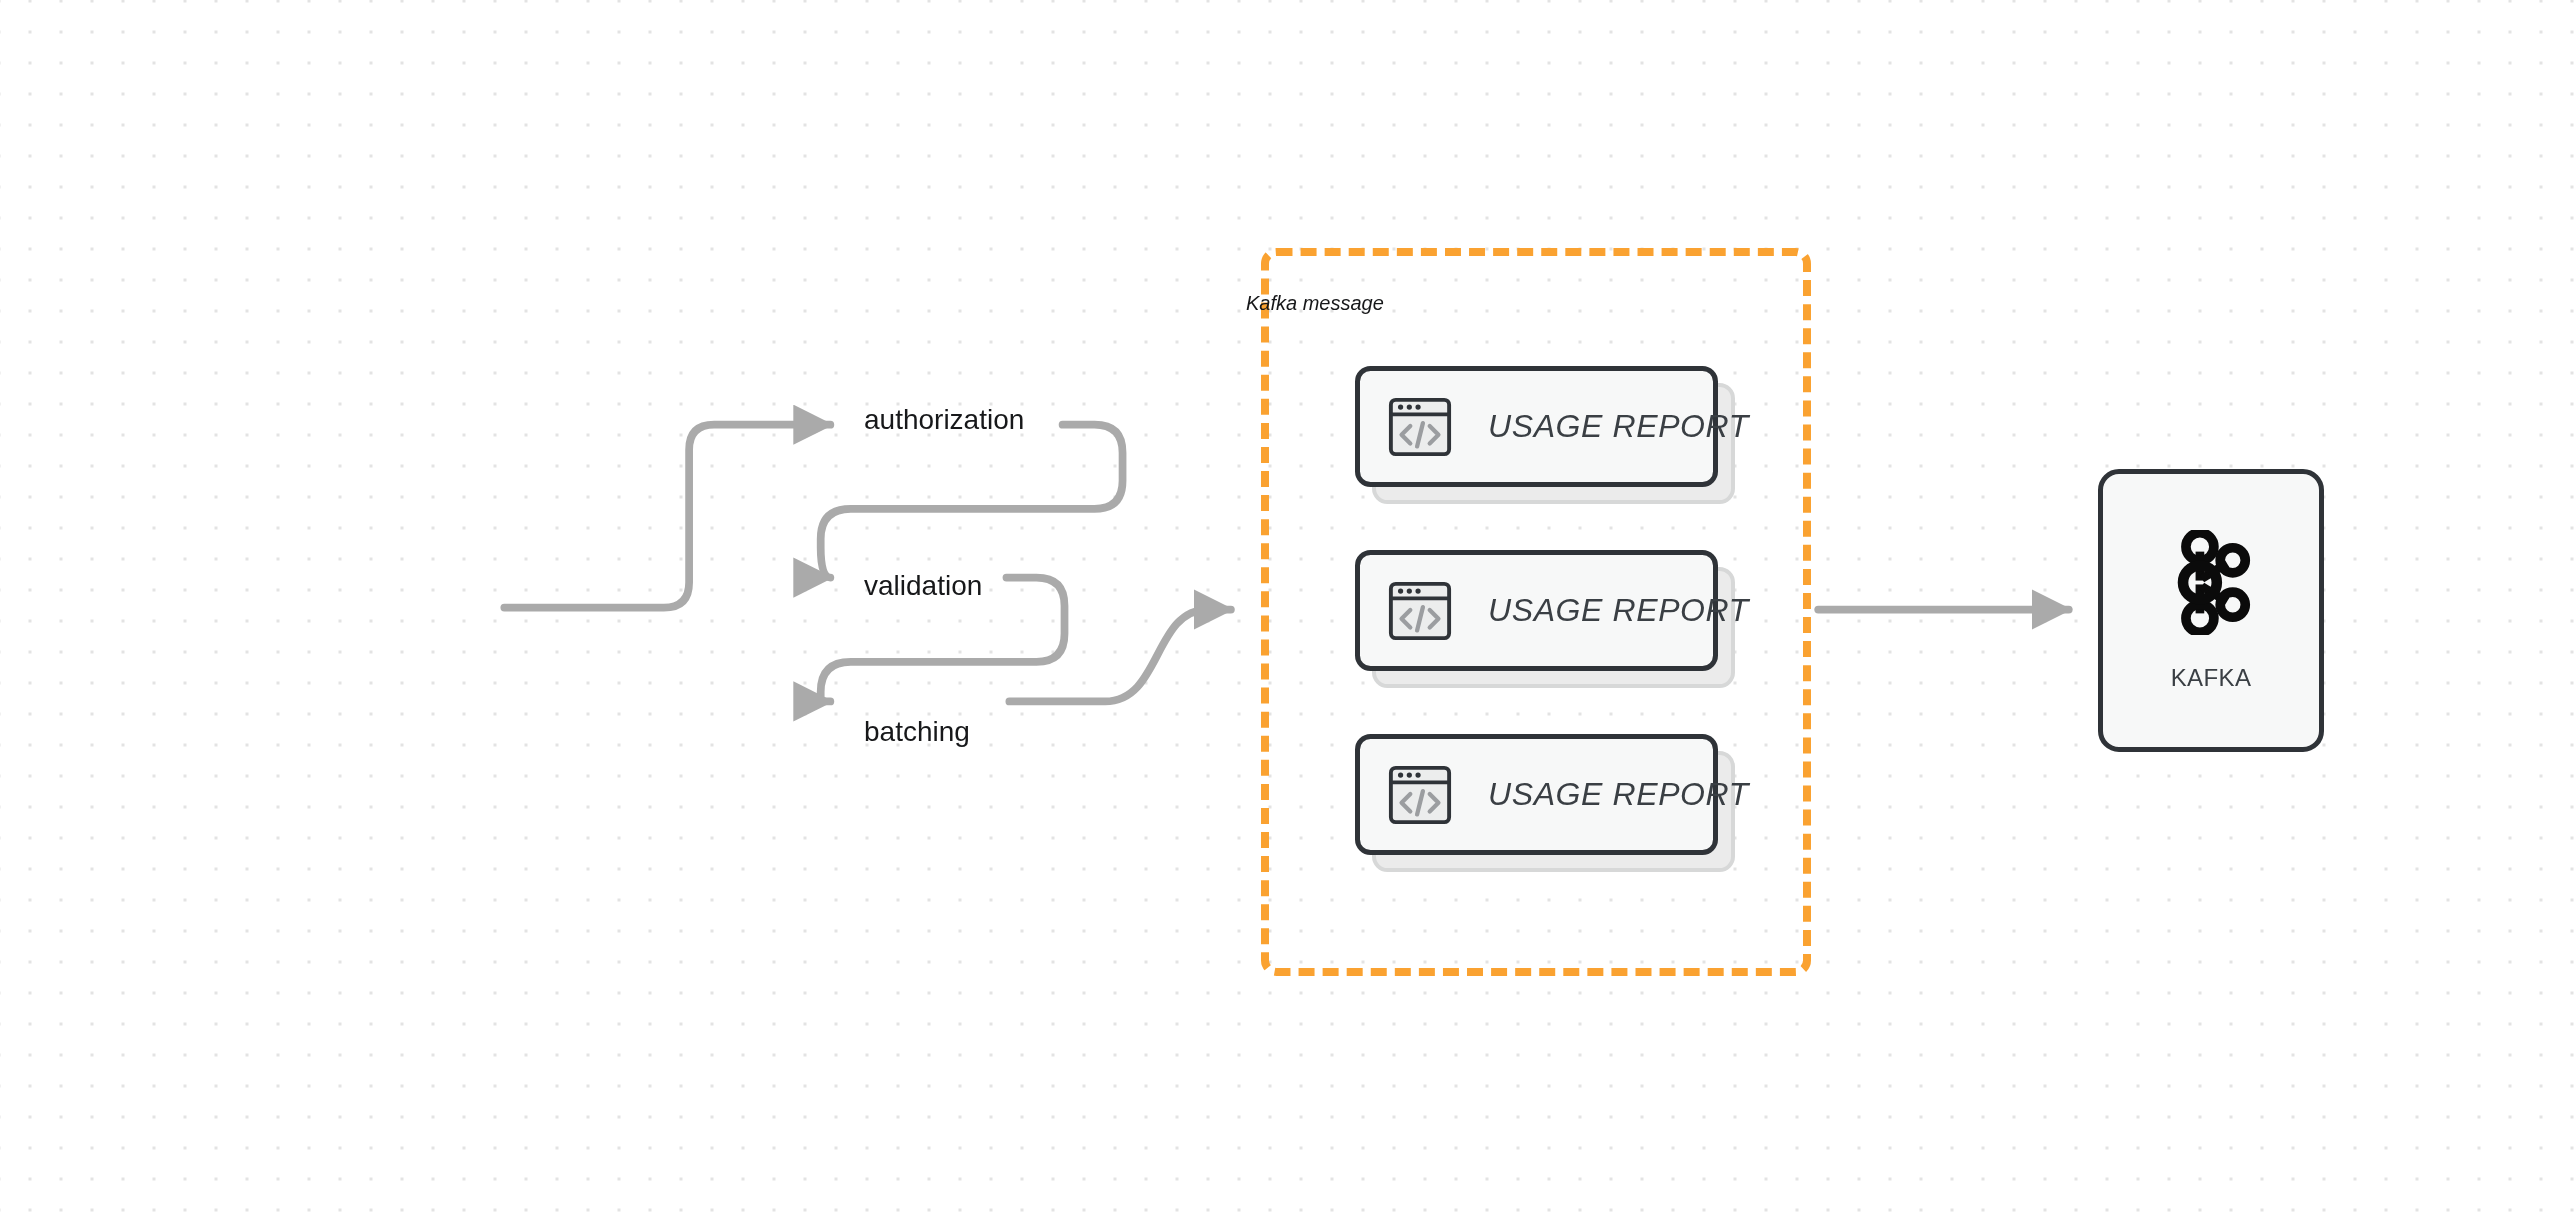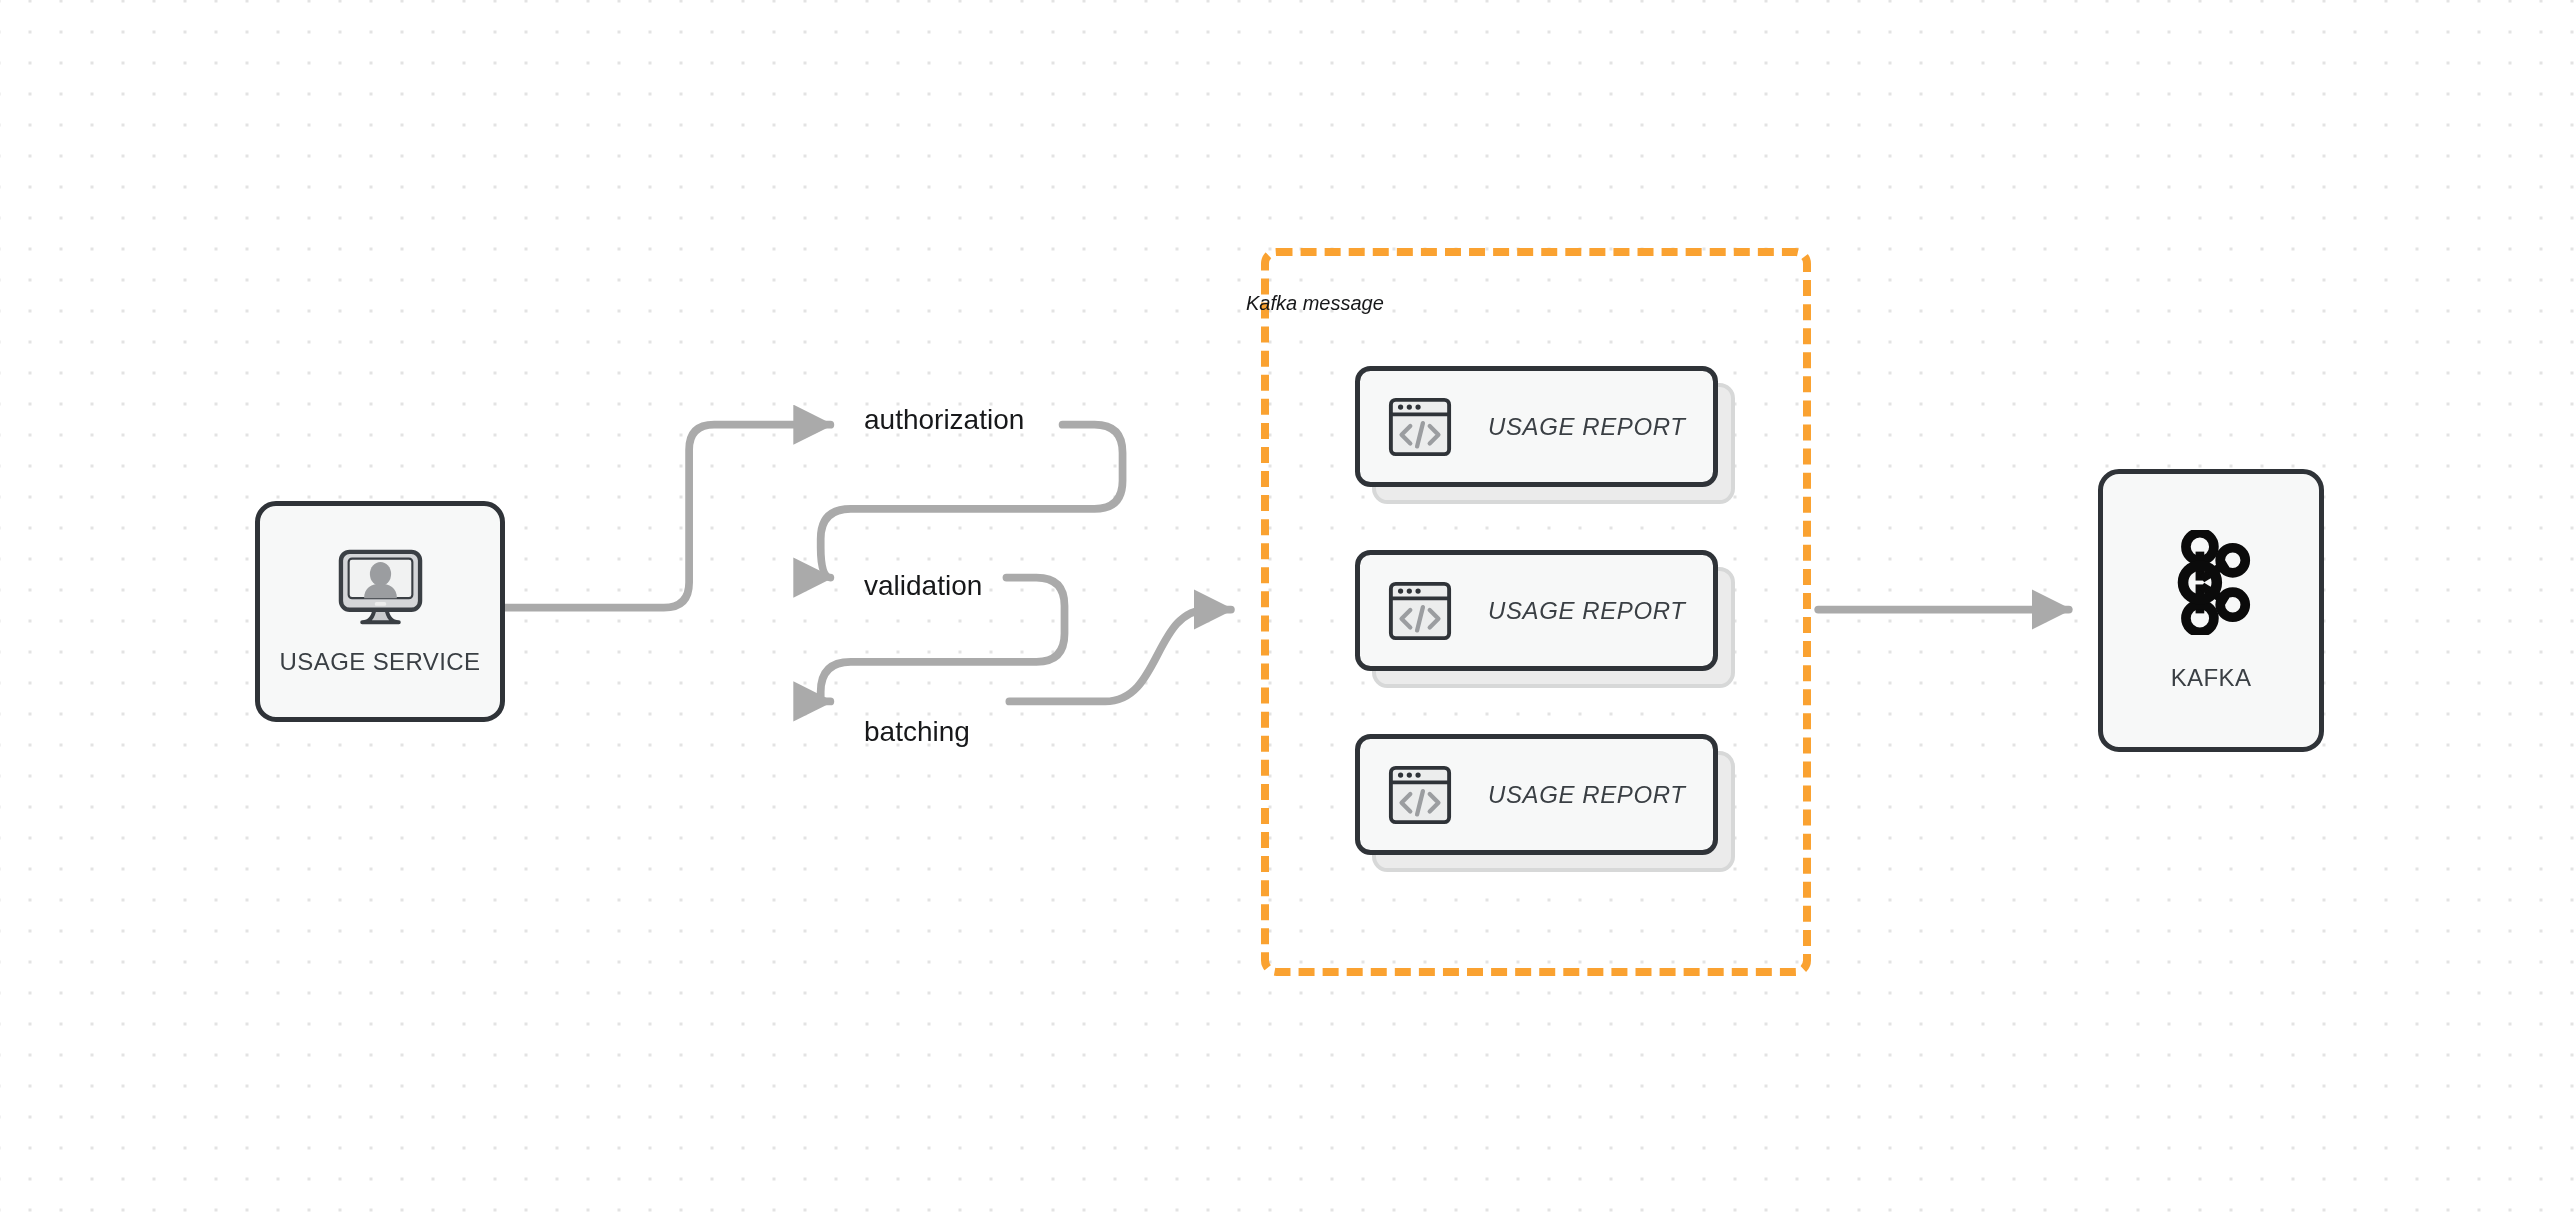--- a/index.html
+++ b/index.html
@@ -102,21 +102,21 @@
     background: #f7f8f8;
     border: 5.8px solid #2f3338;
     border-radius: 15.5px;
     display: flex;
     flex-direction: row;
     align-items: center;
   }
   .report-card-icon { margin-left: 27px; flex: 0 0 auto; }
   .report-card-label {
     margin-left: 35px;
-    font-size: 24px;
+    font-size: 32px;
     font-style: italic;
     color: #3a3f44;
     letter-spacing: 0.6px;
     white-space: nowrap;
   }
 
   #report-card-0 { left: 1355px; top: 366px; }
   #report-card-1 { left: 1355px; top: 550px; }
   #report-card-2 { left: 1355px; top: 734px; }
 
@@ -161,39 +161,20 @@
 
     <path d="M 1043 725 L 1142 725 C 1200 725 1192 630 1248 630 L 1272 630" fill="none" stroke="#aaaaaa" stroke-width="8" stroke-linecap="round" stroke-linejoin="round" marker-end="url(#arrow)"></path>
 
     <path d="M 1879 630 L 2138 630" fill="none" stroke="#aaaaaa" stroke-width="8" stroke-linecap="round" stroke-linejoin="round" marker-end="url(#arrow)"></path>
   </svg>
 
   <div class="edge-label" id="edge-label-authorization">authorization</div>
   <div class="edge-label" id="edge-label-validation">validation</div>
   <div class="edge-label" id="edge-label-batching">batching</div>
 
-  <div class="node" id="usage-service-node">
-    <span class="icon-wrap">
-      <svg class="icon-svg" width="93" height="83" viewBox="0 0 96 86" xmlns="http://www.w3.org/2000/svg">
-
-        <path d="M29 78 C38 78 41 71 42 63 L54 63 C55 71 58 78 67 78 Z" fill="#c9cbcd" stroke="#3a3f44" stroke-width="4" stroke-linejoin="round"></path>
-
-        <rect x="7" y="5" width="82" height="60" rx="9" fill="#d4d6d8" stroke="#3a3f44" stroke-width="4.5"></rect>
-
-        <rect x="15" y="12" width="66" height="41" rx="3.5" fill="#f1f2f2" stroke="#3a3f44" stroke-width="2.2"></rect>
-
-        <ellipse cx="48" cy="28" rx="11" ry="12.5" fill="#9b9da0"></ellipse>
-
-        <path d="M31 53 C31 42 39 38 48 38 C57 38 65 42 65 53 Z" fill="#9b9da0"></path>
-
-        <rect x="42" y="57" width="12" height="4" rx="2" fill="#eceded"></rect>
-      </svg>
-    </span>
-    <span class="node-label">USAGE SERVICE</span>
-  </div>
 
   <div id="kafka-message-group"></div>
   <div id="kafka-message-title">Kafka message</div>
 
   <div class="report-card-wrap" id="report-card-0">
     <div class="report-card-shadow"></div>
     <div class="report-card">
       <span class="report-card-icon">
         <svg class="icon-svg" width="66" height="66" viewBox="0 0 68 68" xmlns="http://www.w3.org/2000/svg">
           <rect x="4" y="6" width="60" height="56" rx="5" fill="#eceded" stroke="#2f3338" stroke-width="4"></rect>

